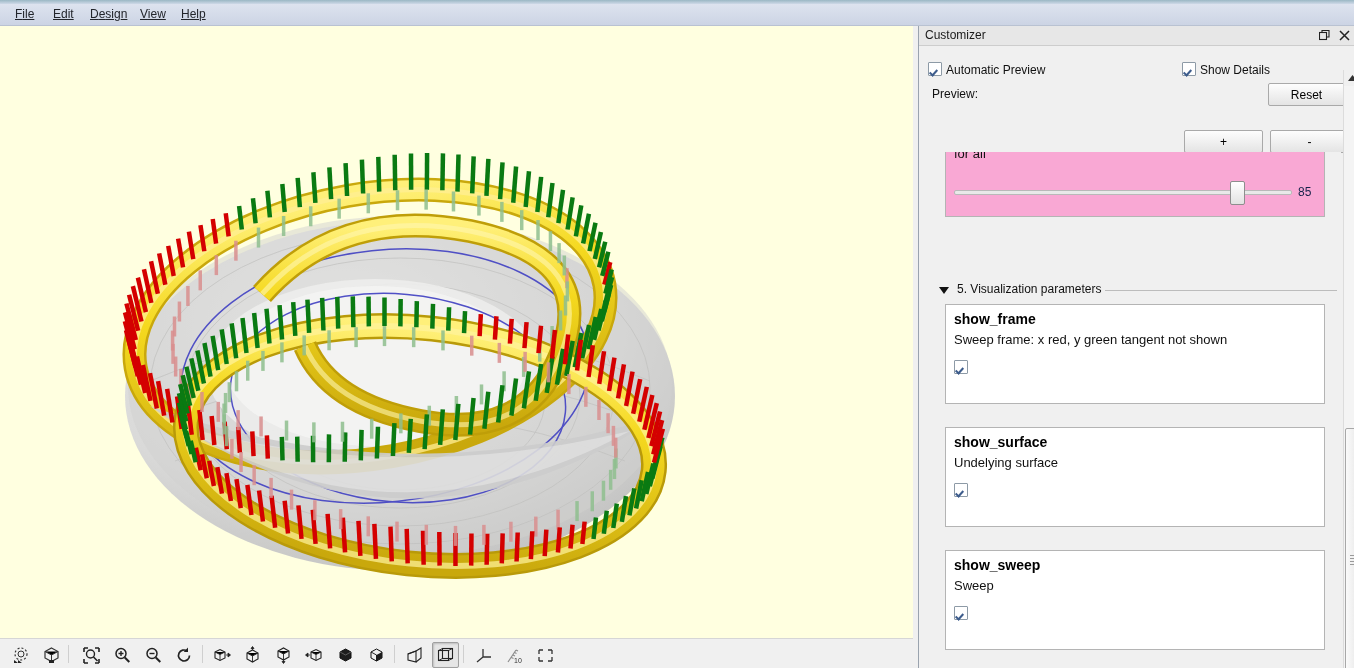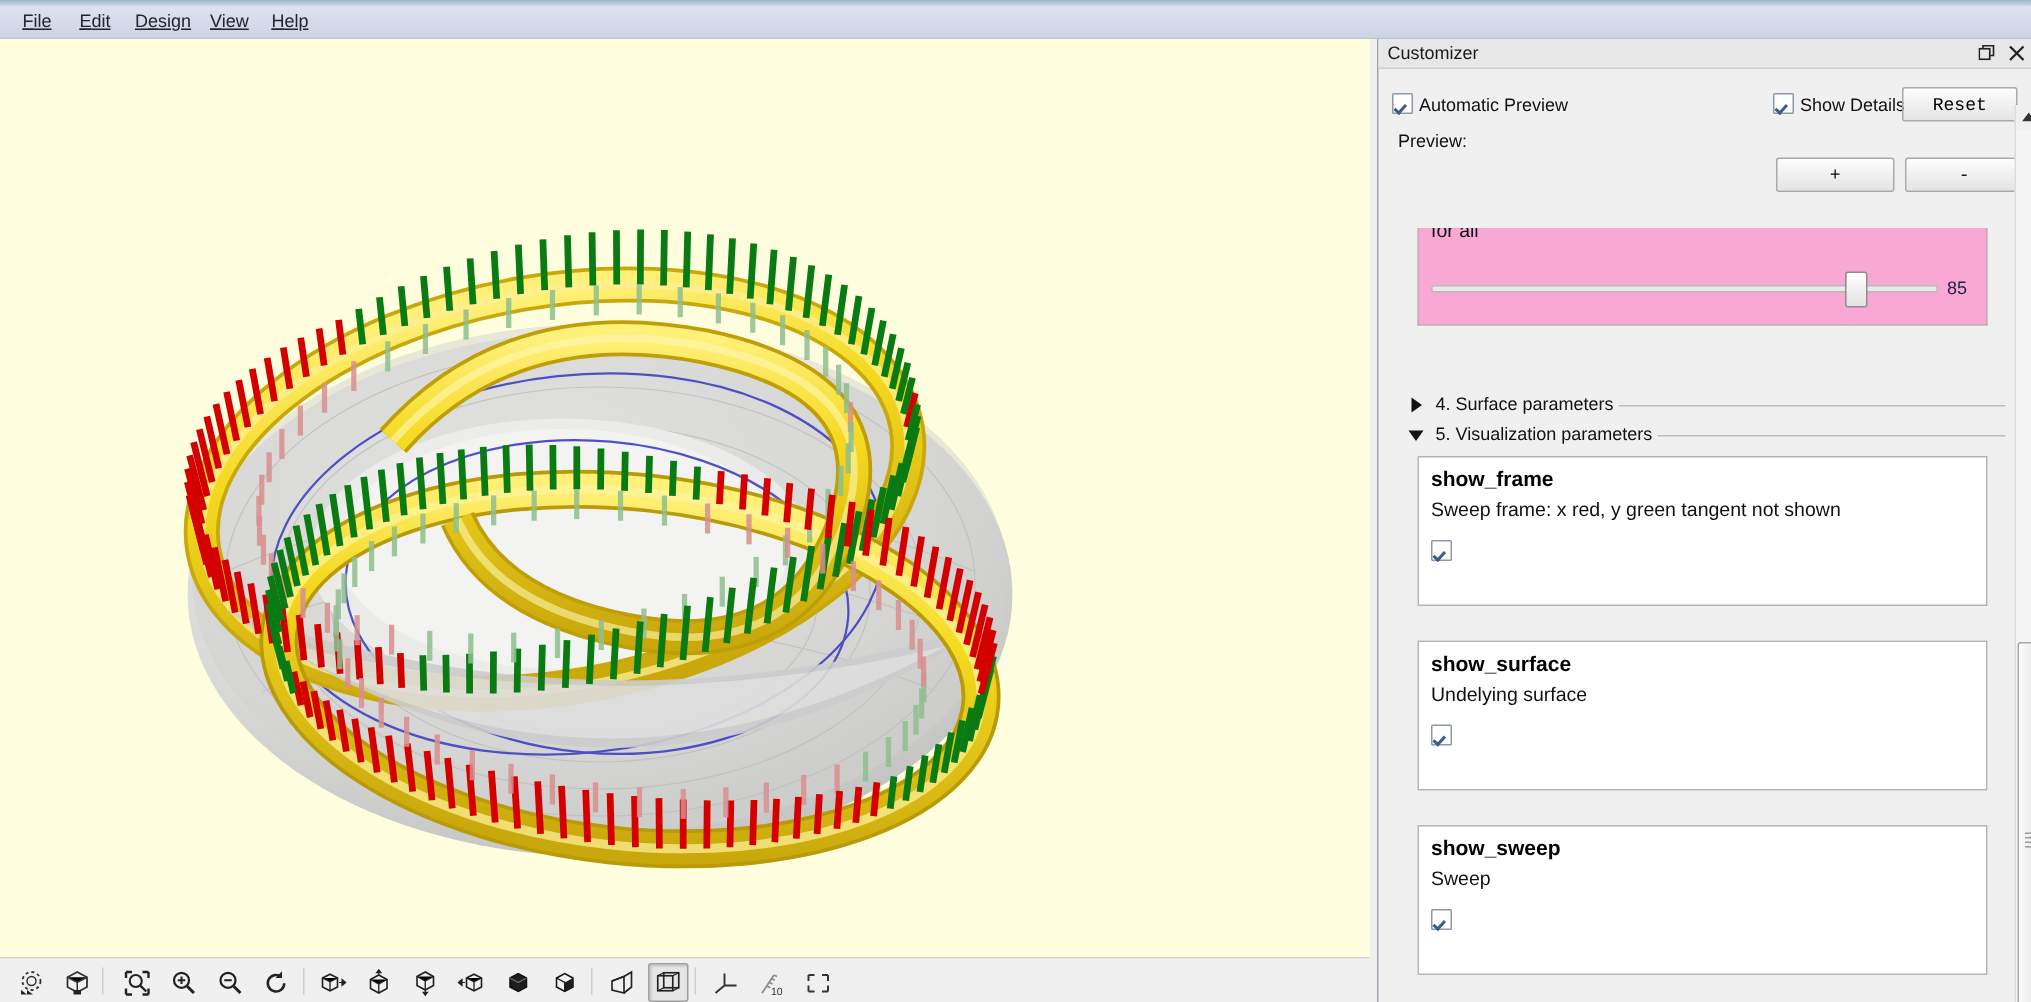--- a/index.html
+++ b/index.html
@@ -49,22 +49,22 @@
 
   .chk{display:inline-block;width:12px;height:12px;vertical-align:-2px;
     background:#fff;border:1px solid #8d9aa6;border-radius:1px;position:relative;
     box-shadow:inset 0 0 0 1px #fff;cursor:default;}
   .chk.on:after{content:"";position:absolute;left:2px;top:5px;width:3px;height:6px;
     border:solid #3d5c8c;border-width:0 2px 2px 0;transform:rotate(42deg);}
   .chk-label{font-size:12px;color:#111;margin-left:4px;cursor:default;}
 
   .btn{background:linear-gradient(to bottom,#fdfdfd,#e4e4e4);
     border:1px solid #a9a9a9;border-radius:2px;font-size:12px;color:#000;
-    font-family:Liberation Mono, monospace;cursor:default;
-    display:flex;align-items:center;justify-content:center;}
+    font-family:Liberation Sans, sans-serif;cursor:default;
+    display:flex;align-items:center;justify-content:center;margin-top:25px;}
 
   .combo{position:absolute;background:linear-gradient(to bottom,#fdfdfd,#eeeeee);
     border:1px solid #9a9a9a;border-radius:2px;cursor:default;}
   .combo-text{position:absolute;left:5px;top:3px;font-size:12px;color:#111;}
   .combo-arrow{position:absolute;right:0;top:0;width:22px;height:100%;
     display:flex;align-items:center;justify-content:center;}
 
   .scrollarea{position:absolute;left:4px;top:104px;width:414px;height:534px;
     background:#f0f0f0;overflow:hidden;}
   .white-box{position:absolute;left:18px;top:0px;width:378px;height:64px;
@@ -625,25 +625,20 @@
       <div class="scrollarea">
 
         <div class="white-box">
           <div class="clip-text">for all</div>
           <div class="slider-track" style="left:8px;top:38px;width:336px;"></div>
           <div class="slider-thumb" style="left:284px;top:29px;"></div>
           <div class="slider-value" style="left:352px;top:33px;">85</div>
         </div>
 
 
-        <div class="treerow" style="top:108px;">
-          <span class="tri closed"></span>
-          <span class="treelabel">4. Surface parameters</span>
-          <span class="treerule" style="left:152px;right:4px;"></span>
-        </div>
 
         <div class="treerow" style="top:128px;">
           <span class="tri open"></span>
           <span class="treelabel">5. Visualization parameters</span>
           <span class="treerule" style="left:178px;right:4px;"></span>
         </div>
 
         <div class="card" style="top:275px;height:98px;">
           <div class="card-title">show_surface</div>
           <div class="card-desc">Undelying surface</div>

